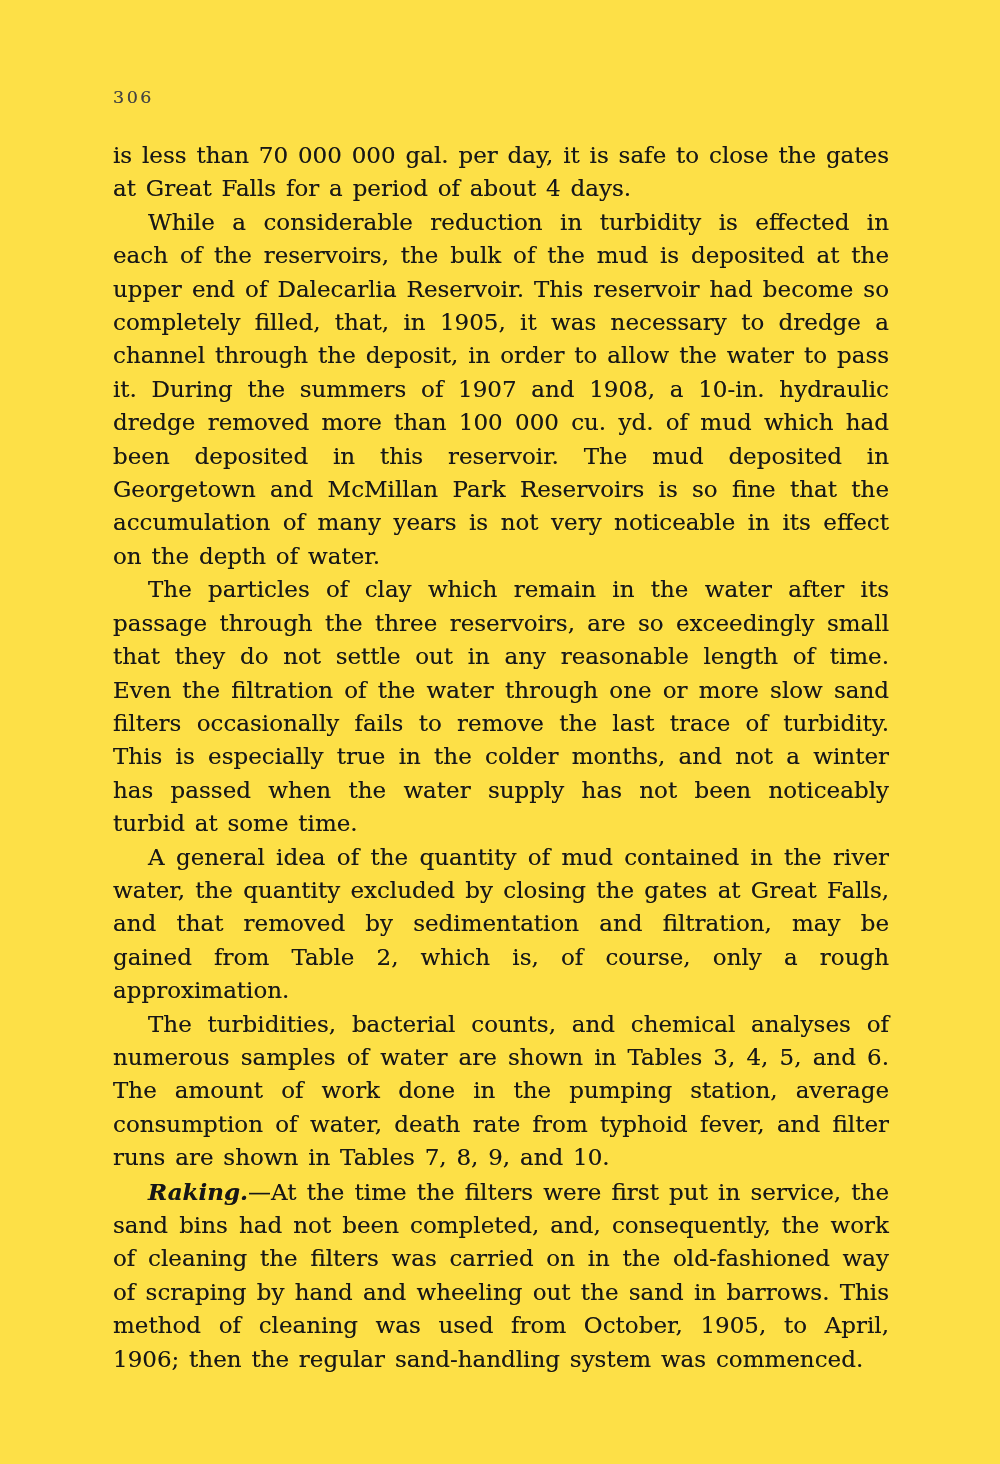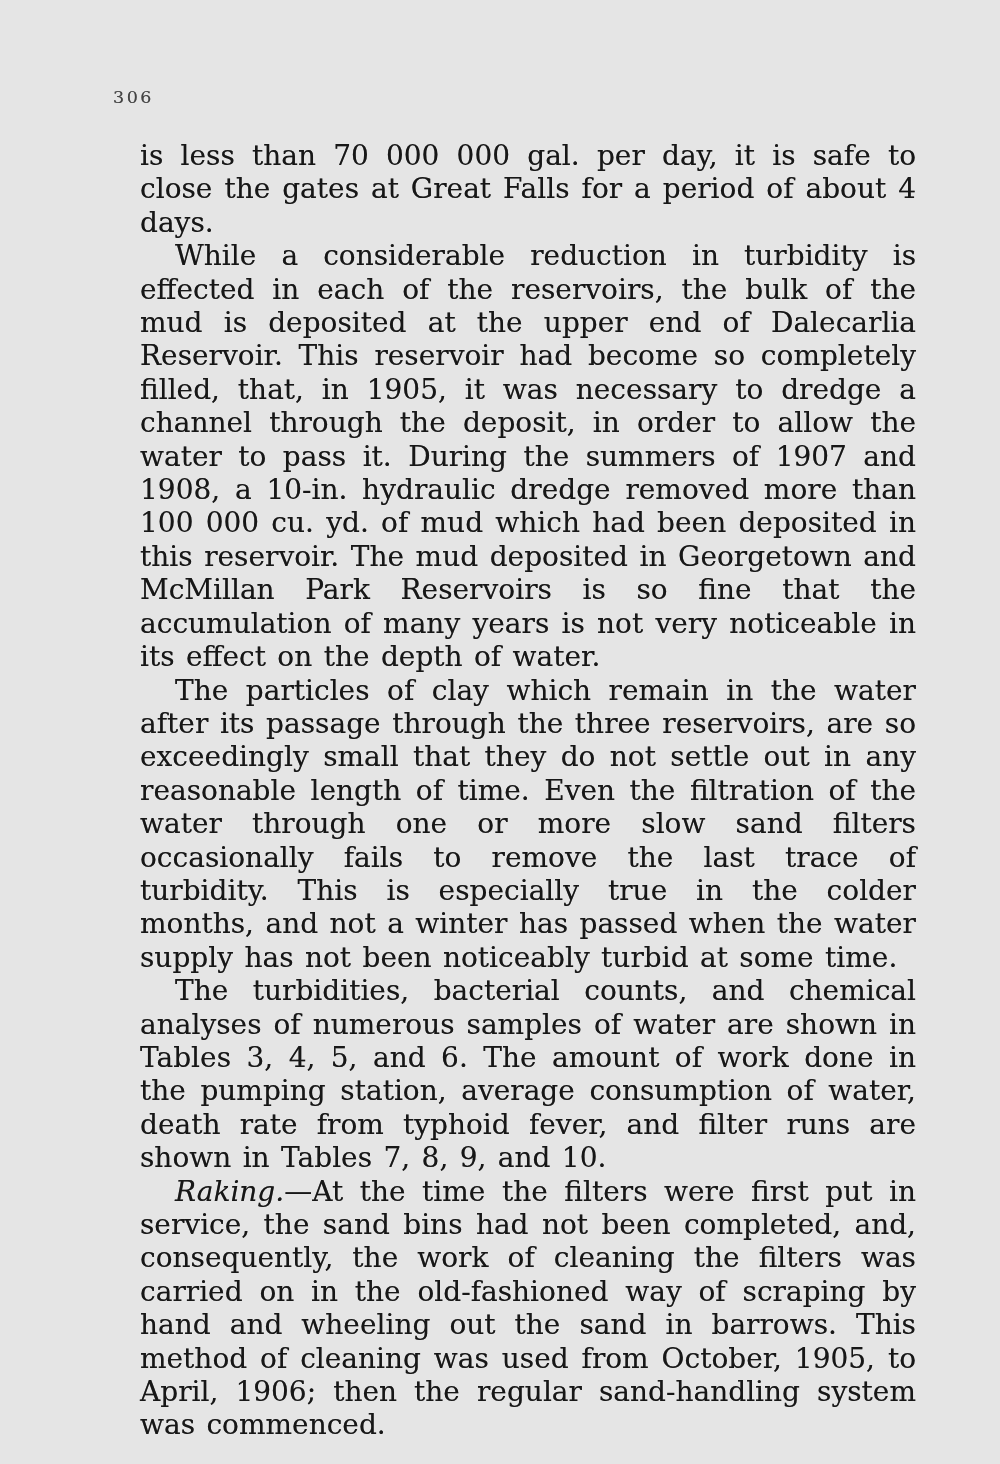--- a/index.html
+++ b/index.html
@@ -4,21 +4,21 @@
 <style>
   html, body {
     margin: 0;
     padding: 0;
     background: #ffffff;
   }
   .page {
     position: relative;
     width: 1000px;
     height: 1464px;
-    background: #e5e5e5;
+    background: #fde047;
     overflow: hidden;
     font-family: "DejaVu Serif", "Liberation Serif", serif;
     color: #1a1a1a;
   }
   .running-head {
     position: absolute;
     top: 86px;
     left: 113px;
     width: 776px;
     display: flex;
@@ -35,50 +35,51 @@
     color: #444444;
   }
   .running-title {
     word-spacing: 9px;
   }
   .body-text {
     position: absolute;
     top: 139px;
     left: 113px;
     width: 776px;
-    font-size: 28px;
+    font-size: 23px;
     line-height: 33.4px;
     text-align: justify;
     word-spacing: 2.5px;
     color: #171717;
     text-shadow: 0 0 0.5px rgba(20,20,20,0.5);
-    margin-left: 27px;
   }
   .body-text p {
     margin: 0;
     padding: 0;
     text-indent: 35px;
   }
   .body-text p.no-indent {
     text-indent: 0;
   }
   .body-text em {
     font-style: italic;
+    font-weight: bold;
   }
 </style>
 </head>
 <body>
 
 <div class="page">
 
   <header class="running-head">
     <span class="page-num">306</span>
   </header>
 
   <main class="body-text">
     <p class="no-indent">is less than 70 000 000 gal. per day, it is safe to close the gates at Great Falls for a period of about 4 days.</p>
     <p>While a considerable reduction in turbidity is effected in each of the reservoirs, the bulk of the mud is deposited at the upper end of Dalecarlia Reservoir. This reservoir had become so completely filled, that, in 1905, it was necessary to dredge a channel through the deposit, in order to allow the water to pass it. During the summers of 1907 and 1908, a 10-in. hydraulic dredge removed more than 100 000 cu. yd. of mud which had been deposited in this reservoir. The mud deposited in Georgetown and McMillan Park Reservoirs is so fine that the accumulation of many years is not very noticeable in its effect on the depth of water.</p>
     <p>The particles of clay which remain in the water after its passage through the three reservoirs, are so exceedingly small that they do not settle out in any reasonable length of time. Even the filtration of the water through one or more slow sand filters occasionally fails to remove the last trace of turbidity. This is especially true in the colder months, and not a winter has passed when the water supply has not been noticeably turbid at some time.</p>
+    <p>A general idea of the quantity of mud contained in the river water, the quantity excluded by closing the gates at Great Falls, and that removed by sedimentation and filtration, may be gained from Table 2, which is, of course, only a rough approximation.</p>
     <p>The turbidities, bacterial counts, and chemical analyses of numerous samples of water are shown in Tables 3, 4, 5, and 6. The amount of work done in the pumping station, average consumption of water, death rate from typhoid fever, and filter runs are shown in Tables 7, 8, 9, and 10.</p>
     <p><em>Raking.</em><span>—At the time the filters were first put in service, the sand bins had not been completed, and, consequently, the work of cleaning the filters was carried on in the old-fashioned way of scraping by hand and wheeling out the sand in barrows. This method of cleaning was used from October, 1905, to April, 1906; then the regular sand-handling system was commenced.</span></p>
   </main>
 
 </div>
 
 </body></html>

